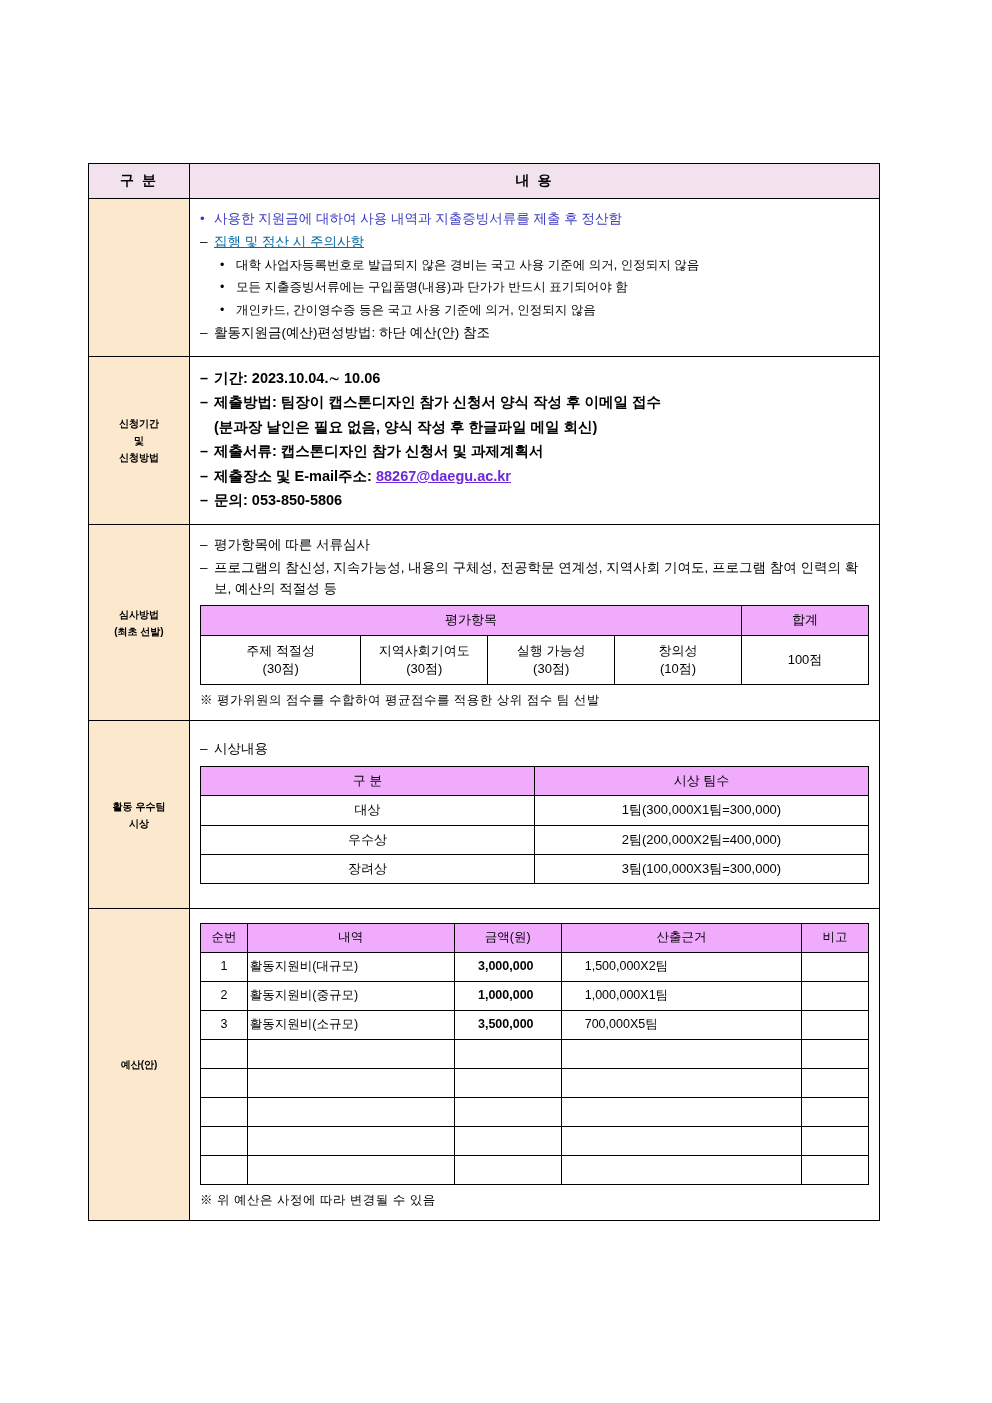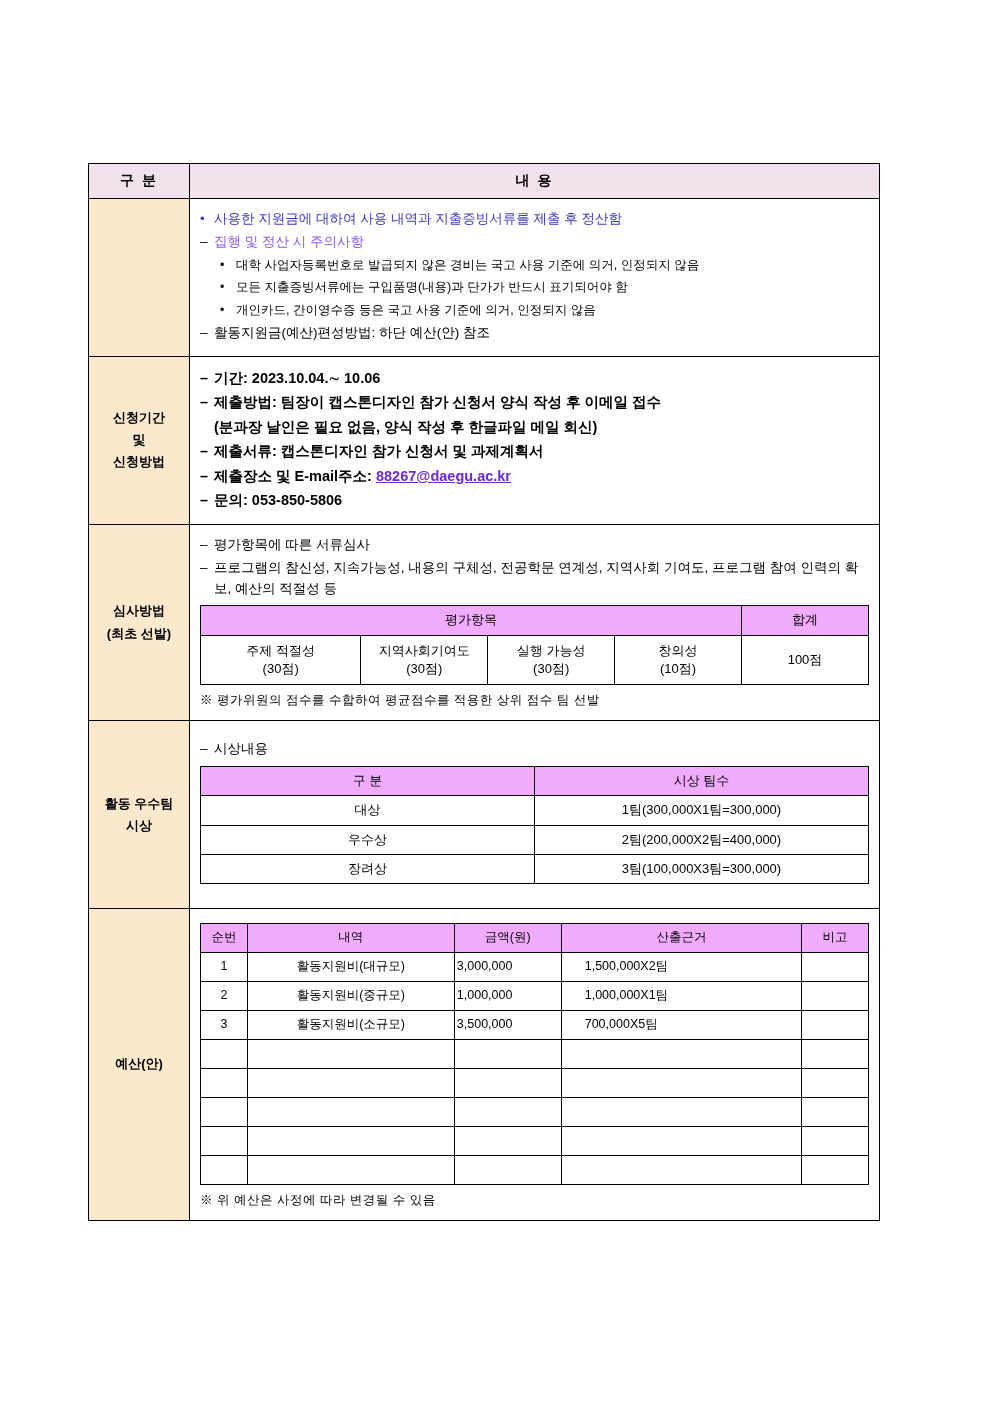--- a/index.html
+++ b/index.html
@@ -36,21 +36,21 @@
     text-align: center;
     font-weight: bold;
     font-size: 14px;
     padding: 8px 0;
     letter-spacing: 2px;
   }
   .label-cell {
     background: #fbe8cd;
     text-align: center;
     font-weight: bold;
-    font-size: 13px;
+    font-size: 10px;
     line-height: 1.7;
     vertical-align: middle !important;
     padding: 4px 2px;
   }
   .content-cell {
     padding: 8px 10px 10px 10px;
     font-size: 13.5px;
     line-height: 1.55;
   }
 
@@ -70,21 +70,22 @@
     margin: 3px 0;
     font-size: 12.5px;
   }
   .li-sub .mk {
     position: absolute;
     left: 20px;
     top: 0;
   }
   .blue { color: #3a3ac4; }
   .red-u {
-    color: #8b5cf6;
+    color: #0369a1;
+    text-decoration: underline;
   }
   .b15 { font-size: 14.5px; font-weight: bold; }
   a.mail {
     color: #6d28d9;
     text-decoration: underline;
   }
 
   table.inner {
     border-collapse: collapse;
     width: 100%;
@@ -111,22 +112,22 @@
   .tbl-eval .two-line { line-height: 1.4; padding: 6px 8px; }
 
   .tbl-award td, .tbl-award th { padding: 3px 2px; font-size: 13px; }
 
   .tbl-budget td, .tbl-budget th {
     height: 20px;
     font-size: 12.5px;
     padding: 2px 4px;
   }
   .tbl-budget .c-no { width: 42px; text-align: center; }
-  .tbl-budget .c-item { text-align: center; margin-left: 16px; }
-  .tbl-budget .c-amt { text-align: left; padding-right: 6px; }
+  .tbl-budget .c-item { text-align: left; margin-left: 16px; }
+  .tbl-budget .c-amt { text-align: center; padding-right: 6px; font-weight: bold; }
   .tbl-budget .c-basis { text-align: left; padding-left: 23px; }
   .tbl-budget .c-memo { width: 66px; }
   .tbl-budget th { background: #e0e0e0; text-align: center; }
 </style>
 </head>
 <body>
 
 <div class="page">
   <table class="main">
     <colgroup>

